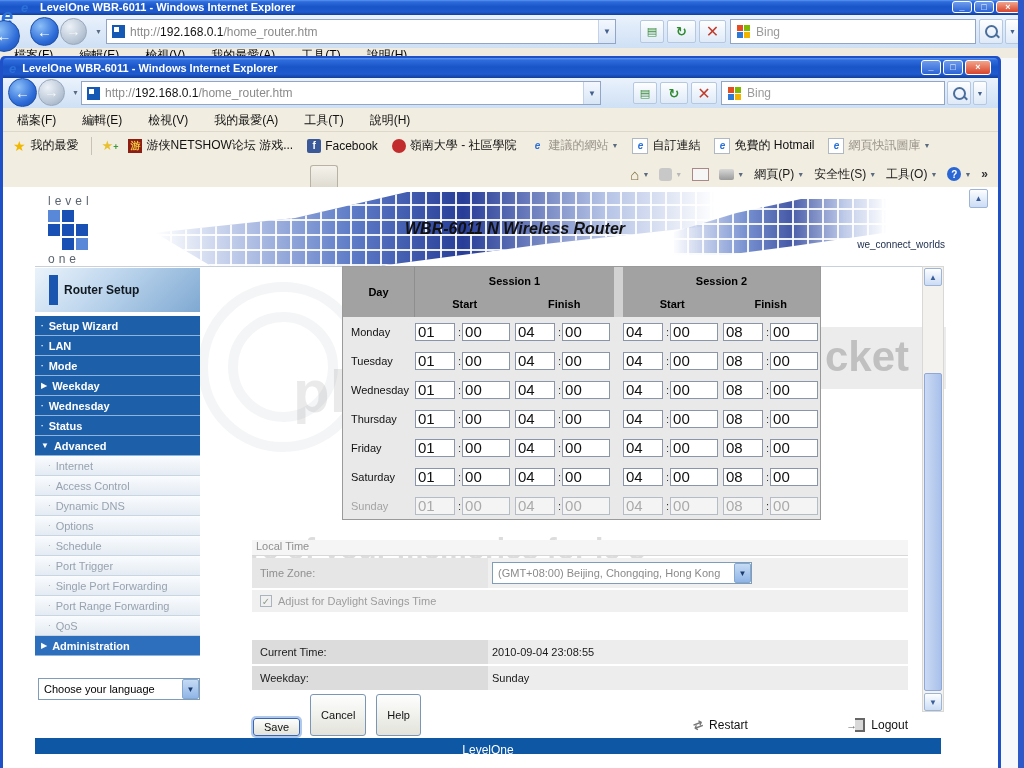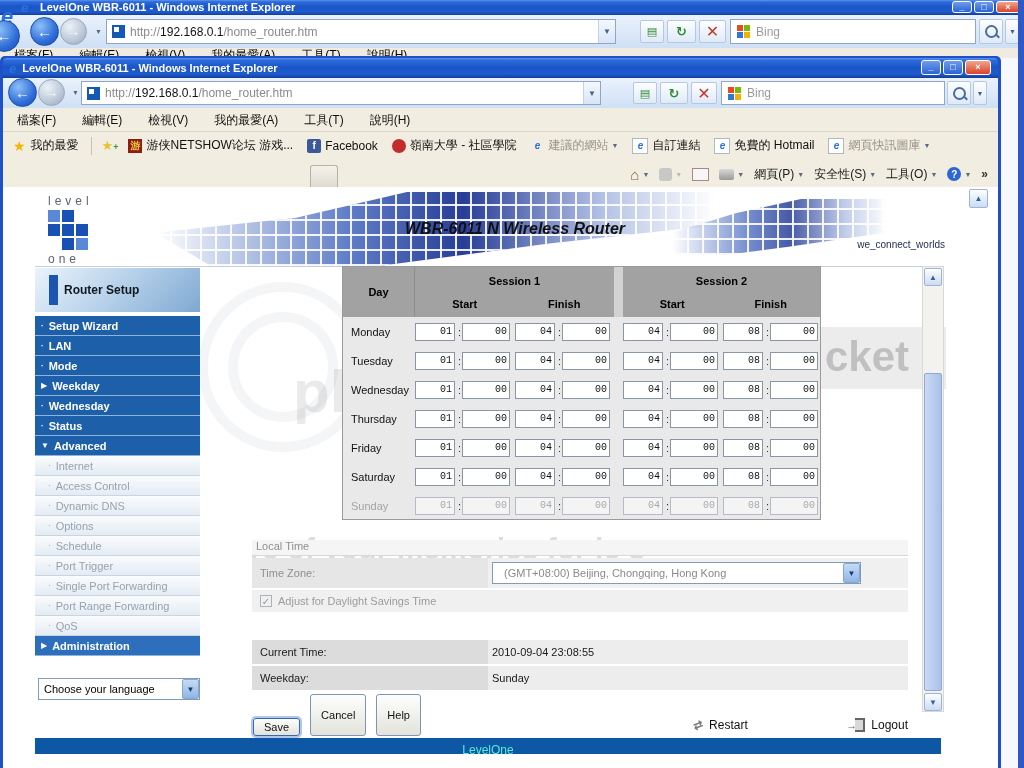--- a/index.html
+++ b/index.html
@@ -70,21 +70,21 @@
   .xpselect{background:#fff;border:1px solid #7F9DB9;display:flex;align-items:center;font-size:11px;box-sizing:border-box;}
   .xpselect .arrow{margin-left:auto;width:17px;align-self:stretch;border-radius:2px;
        background:linear-gradient(#C6DBF4,#8FB5E6);border:1px solid #86A7CE;color:#1A3A6E;
        font-size:8px;display:flex;align-items:center;justify-content:center;box-sizing:border-box;}
 
   .schtable{border:1px solid #9A9A9A;background:#E9E9E9;font-size:11px;box-sizing:border-box;}
   .sch-hdr{background:#A2A2A2;color:#000;font-weight:bold;text-align:center;box-sizing:border-box;}
   .sch-row{display:flex;align-items:center;height:29px;box-sizing:border-box;}
   .sch-day{width:72px;padding-left:8px;box-sizing:border-box;color:#111;}
   .timecell{display:flex;align-items:center;}
-  .timecell input{width:34px;height:16px;border:1px solid #8A96A8;font-size:10px;padding:0 2px;color:#111;background:#fff;font-family:Liberation Mono, monospace;text-align:right;}
+  .timecell input{width:34px;height:16px;border:1px solid #8A96A8;font-size:15px;padding:0 2px;color:#111;background:#fff;font-family:Liberation Sans, sans-serif;}
   .timecell input.min{width:42px;}
   .timecell .colon{margin:0 1px 0 3px;color:#333;}
   .sch-row.disabled .sch-day{color:#A4A4A4;}
   .sch-row.disabled input{color:#AAAAAA;border-color:#B4BCC8;background:#F4F4F4;}
 
   .ltrow{display:flex;align-items:center;font-size:11px;box-sizing:border-box;margin-bottom:2px;}
   .ltlabel{width:236px;align-self:stretch;display:flex;align-items:center;padding-left:8px;box-sizing:border-box;}
   .ltvalue{flex:1;align-self:stretch;display:flex;align-items:center;padding-left:4px;box-sizing:border-box;}
   .cb{width:12px;height:12px;border:1px solid #7F9DB9;background:#fff;display:inline-flex;align-items:center;justify-content:center;
       font-size:10px;margin-right:6px;box-sizing:border-box;}
@@ -558,21 +558,21 @@
             </span>
           </div>
         </div>
     </div>
 
     <div class="abs" style="left:249px;top:353px;width:656px;height:16px;font-size:11px;color:#8F8F8F;background:#F5F5F5;border-bottom:1px solid #D8D8D8;padding-left:4px;box-sizing:border-box;">Local Time</div>
 
     <div class="ltrow abs" style="left:249px;top:371px;width:656px;height:30px;">
       <span class="ltlabel" style="background:#E6E6E6;color:#8F8F8F;">Time Zone:</span>
       <span class="ltvalue" style="background:#F0F0F0;">
-        <span class="xpselect" style="width:369px;height:22px;padding-left:11px;color:#8A8A8A;text-align:right;">
+        <span class="xpselect" style="width:260px;height:22px;padding-left:5px;color:#8A8A8A;text-align:right;">
           <span>(GMT+08:00) Beijing, Chongqing, Hong Kong</span>
           <span class="arrow">▼</span>
         </span>
       </span>
     </div>
 
     <div class="ltrow abs" style="left:249px;top:403px;width:656px;height:22px;background:#F0F0F0;padding-left:8px;">
       <span class="cb checked-gray">✓</span>
       <span style="color:#9C9C9C;">Adjust for Daylight Savings Time</span>
     </div>
@@ -601,21 +601,21 @@
       </span>
       <span style="display:flex;align-items:center;gap:6px;">
         <span style="display:inline-flex;align-items:center;">
             <span style="color:#666;font-weight:bold;font-size:11px;margin-right:-2px;">→</span>
             <span class="door"></span>
           </span>
         <span>Logout</span>
       </span>
     </div>
 
-    <div class="abs" style="left:32px;top:551px;width:906px;height:16px;background:#0D57A5;color:#5eead4;font-size:12px;text-align:center;line-height:24px;">LevelOne</div>
+    <div class="abs" style="left:32px;top:551px;width:906px;height:16px;background:#0D57A5;color:#ffffff;font-size:12px;text-align:center;line-height:24px;">LevelOne</div>
 
     <div class="scroll abs" style="left:919px;top:79px;width:22px;height:446px;">
       <span class="sbtn abs" style="left:1px;top:1px;width:18px;height:18px;">▲</span>
       <span class="sthumb abs" style="left:1px;top:106px;width:18px;height:318px;"></span>
       <span class="sbtn abs" style="left:1px;top:426px;width:18px;height:18px;">▼</span>
     </div>
 
     <span class="sbtn abs" style="left:966px;top:2px;width:19px;height:19px;">▲</span>
   </div>
 </div>

